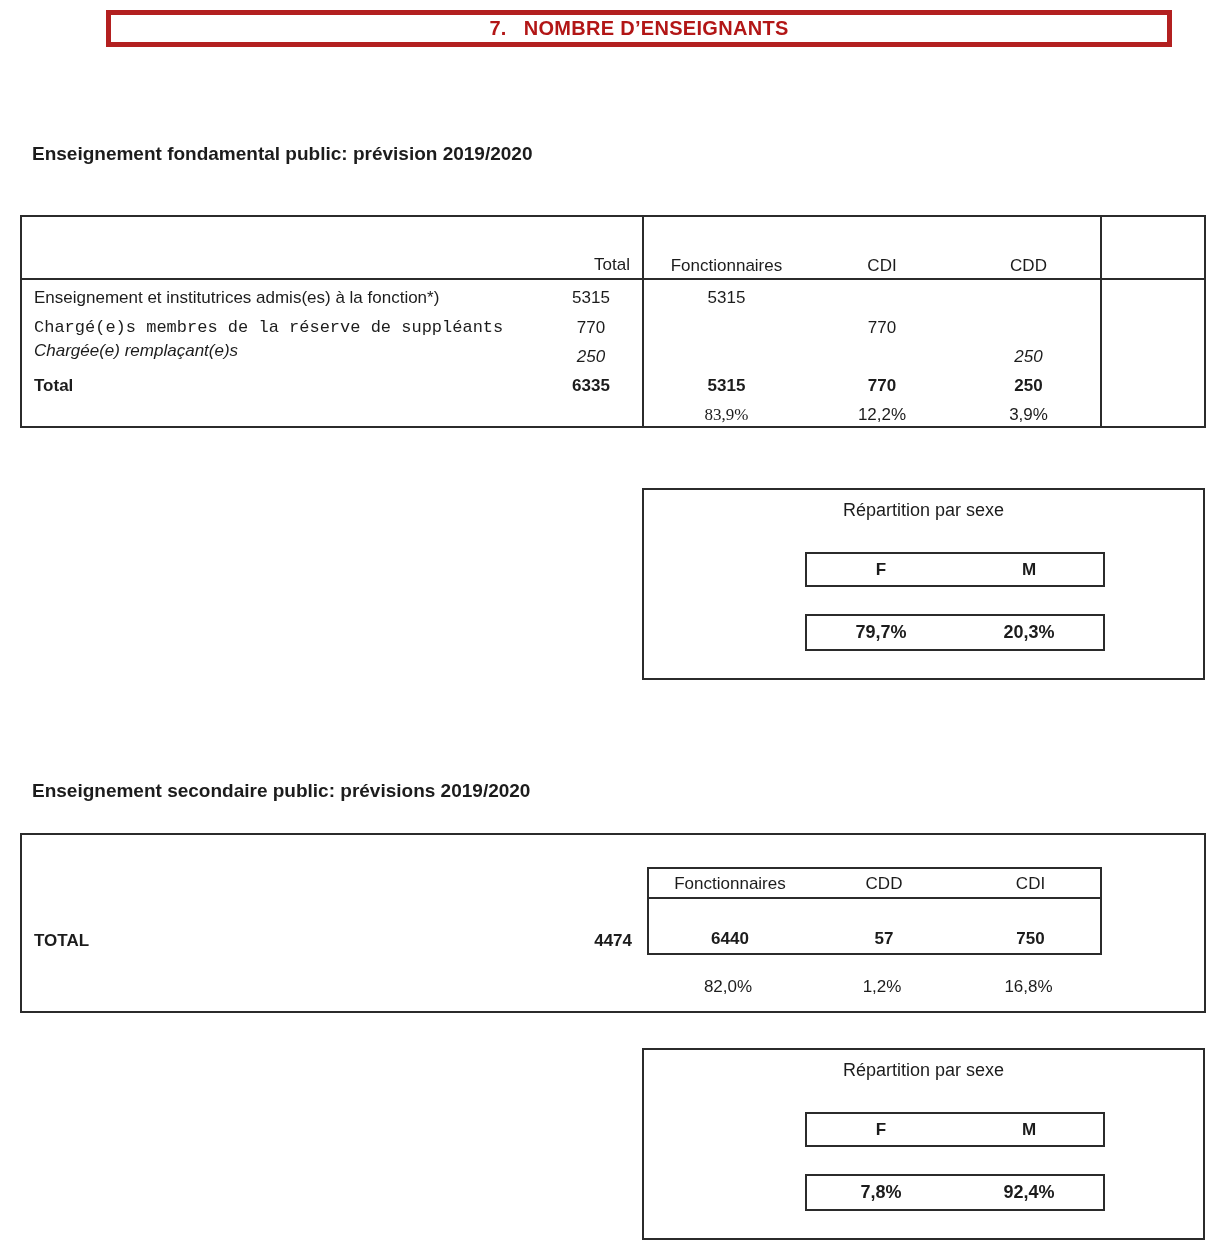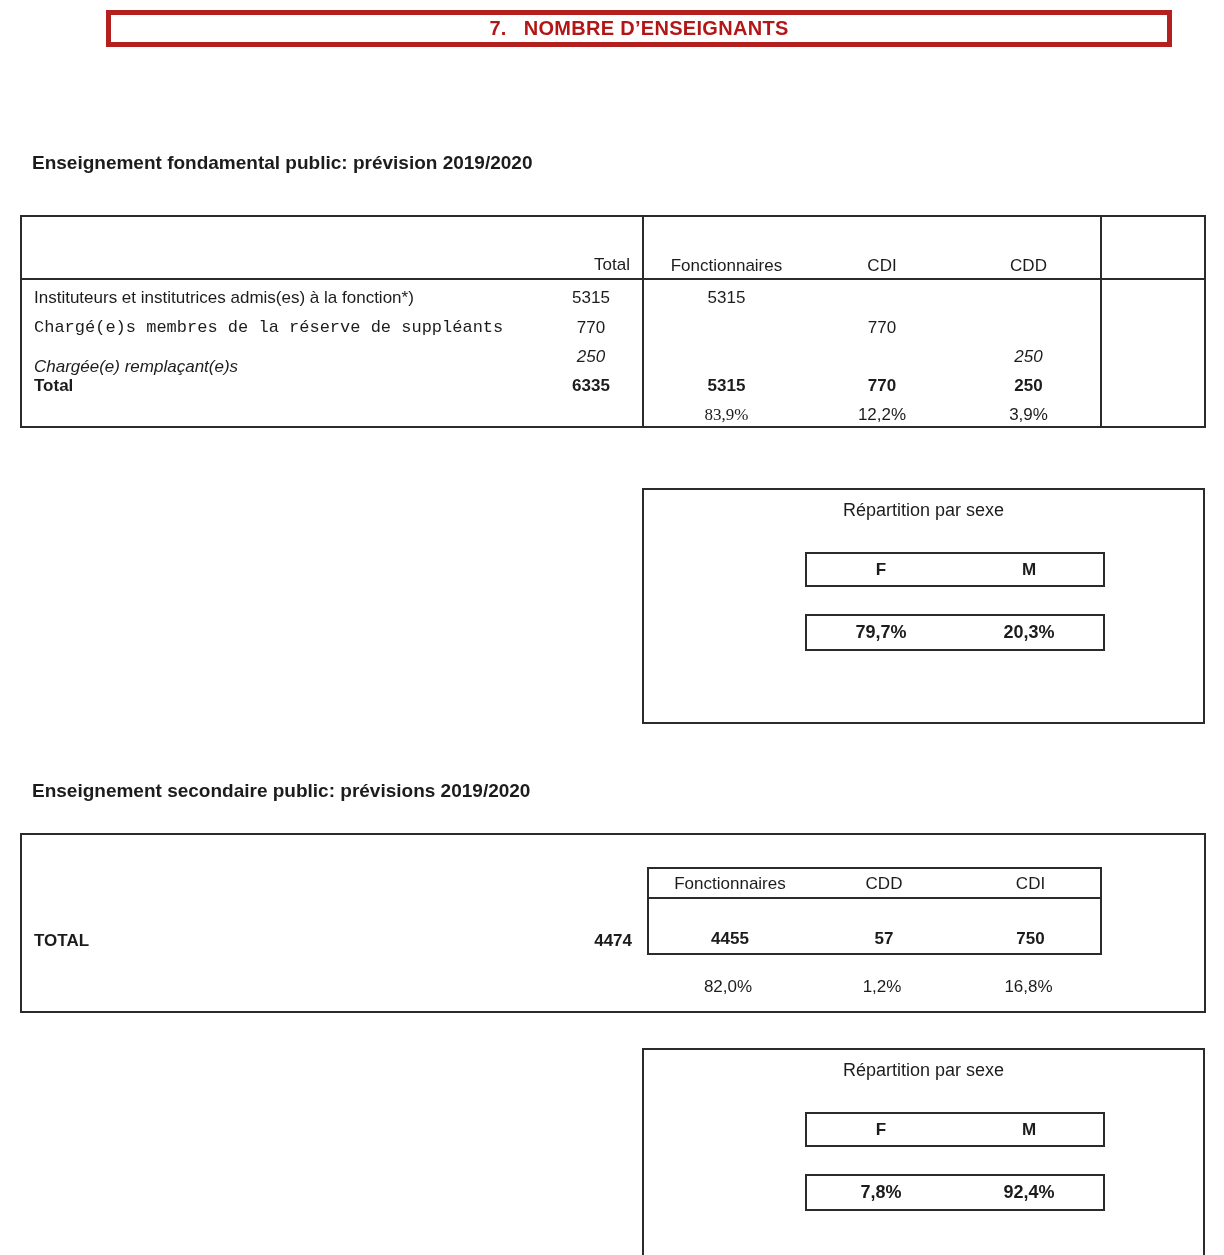--- a/index.html
+++ b/index.html
@@ -38,21 +38,21 @@
   .table1 .hline { position:absolute; left:0; right:0; top:61px; height:2px; background:#2b2b2b; }
   .cell { position:absolute; height:20px; }
   .c-label { left:12px;  width:500px; text-align:left; }
   .c-total { left:518px; width:102px; text-align:center; }
   .c-f     { left:622px; width:165px; text-align:center; }
   .c-cdi   { left:787px; width:146px; text-align:center; }
   .c-cdd   { left:933px; width:147px; text-align:center; }
   .c-total-h { left:500px; width:108px; text-align:right; }
 
   
-  .rep { width:563px; height:236px; }
+  .rep { width:563px; height:192px; }
   .rep-title { position:absolute; left:0; top:10px; width:100%; text-align:center; }
   .rep-row { position:absolute; left:161px; width:300px; border:2px solid #2b2b2b;
              box-sizing:border-box; display:flex; }
   .rep-fm  { top:62px;  height:35px; }
   .rep-pct { top:124px; height:37px; }
   .rep-row > div { flex:1; display:flex; align-items:center; justify-content:center; }
 
   
   .table2 { left:20px; top:833px; width:1186px; height:180px; }
   .t2-inner { position:absolute; left:625px; top:32px; width:455px; height:88px;
@@ -66,50 +66,50 @@
 </head>
 <body>
 
 <div class="page">
 
   <div class="abs title-box">
     <span class="num">7.</span>
     <span class="txt">NOMBRE D’ENSEIGNANTS</span>
   </div>
 
-  <div class="abs h19" style="left:32px; top:152px;">Enseignement fondamental public: prévision 2019/2020</div>
+  <div class="abs h19" style="left:32px; top:143px;">Enseignement fondamental public: prévision 2019/2020</div>
 
   <div class="abs frame table1">
     <div class="vline" style="left:620px;"></div>
     <div class="vline" style="left:1078px;"></div>
     <div class="hline"></div>
 
     <div class="cell t17 c-total-h" style="top:38px;">Total</div>
     <div class="cell t17 c-f" style="top:39px;">Fonctionnaires</div>
     <div class="cell t17 c-cdi" style="top:39px;">CDI</div>
     <div class="cell t17 c-cdd" style="top:39px;">CDD</div>
 
     <div>
-      <div class="cell t17 c-label" style="top:71px;">Instituteurs et institutrices admis(es) à la fonction*)</div>
+      <div class="cell t17 c-label" style="top:71px;">Enseignement et institutrices admis(es) à la fonction*)</div>
       <div class="cell t17 c-total" style="top:71px;">5315</div>
       <div class="cell t17 c-f" style="top:71px;">5315</div>
       <div class="cell t17 c-cdi" style="top:71px;"></div>
       <div class="cell t17 c-cdd" style="top:71px;"></div>
     </div>
 
     <div>
       <div class="cell t17 c-label" style="top:101px;font-family:Liberation Mono, monospace;">Chargé(e)s membres de la réserve de suppléants</div>
       <div class="cell t17 c-total" style="top:101px;">770</div>
       <div class="cell t17 c-f" style="top:101px;"></div>
       <div class="cell t17 c-cdi" style="top:101px;">770</div>
       <div class="cell t17 c-cdd" style="top:101px;"></div>
     </div>
 
     <div>
-      <div class="cell t17 c-label italic" style="top:140px;">Chargée(e) remplaçant(e)s</div>
+      <div class="cell t17 c-label italic" style="top:124px;">Chargée(e) remplaçant(e)s</div>
       <div class="cell t17 c-total italic" style="top:130px;">250</div>
       <div class="cell t17 c-f italic" style="top:130px;"></div>
       <div class="cell t17 c-cdi italic" style="top:130px;"></div>
       <div class="cell t17 c-cdd italic" style="top:130px;">250</div>
     </div>
 
     <div>
       <div class="cell t17 c-label bold" style="top:159px;">Total</div>
       <div class="cell t17 c-total bold" style="top:159px;">6335</div>
       <div class="cell t17 c-f bold" style="top:159px;">5315</div>
@@ -141,21 +141,21 @@
 
   <div class="abs frame table2">
     <div class="cell t17 bold" style="left:12px; top:96px; width:300px;">TOTAL</div>
     <div class="cell t17 bold right" style="left:450px; top:96px; width:160px;">4474</div>
 
     <div class="t2-inner">
       <div class="cell t17 t2c1" style="top:5px;">Fonctionnaires</div>
       <div class="cell t17 t2c2" style="top:5px;">CDD</div>
       <div class="cell t17 t2c3" style="top:5px;">CDI</div>
       <div class="hline"></div>
-      <div class="cell t17 bold t2c1" style="top:60px;">4455</div>
+      <div class="cell t17 bold t2c1" style="top:60px;">6440</div>
       <div class="cell t17 bold t2c2" style="top:60px;">57</div>
       <div class="cell t17 bold t2c3" style="top:60px;">750</div>
     </div>
 
     <div class="abs t2-pct" style="left:625px; top:142px; width:455px; height:20px;">
       <div class="cell t17 t2c1">82,0%</div>
       <div class="cell t17 t2c2">1,2%</div>
       <div class="cell t17 t2c3">16,8%</div>
     </div>
   </div>

